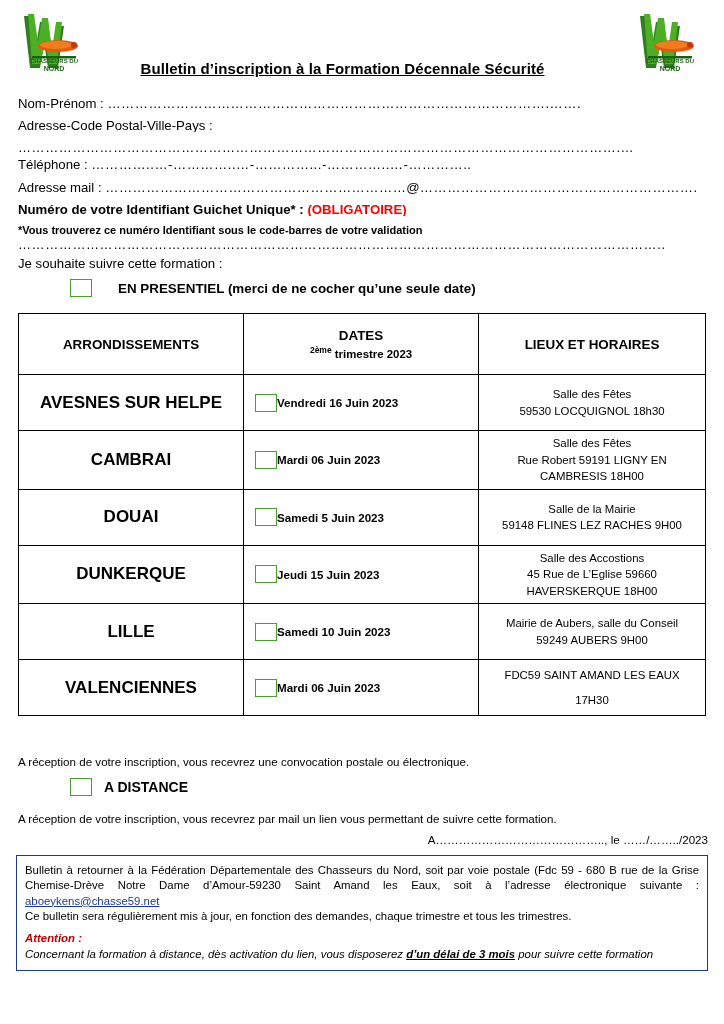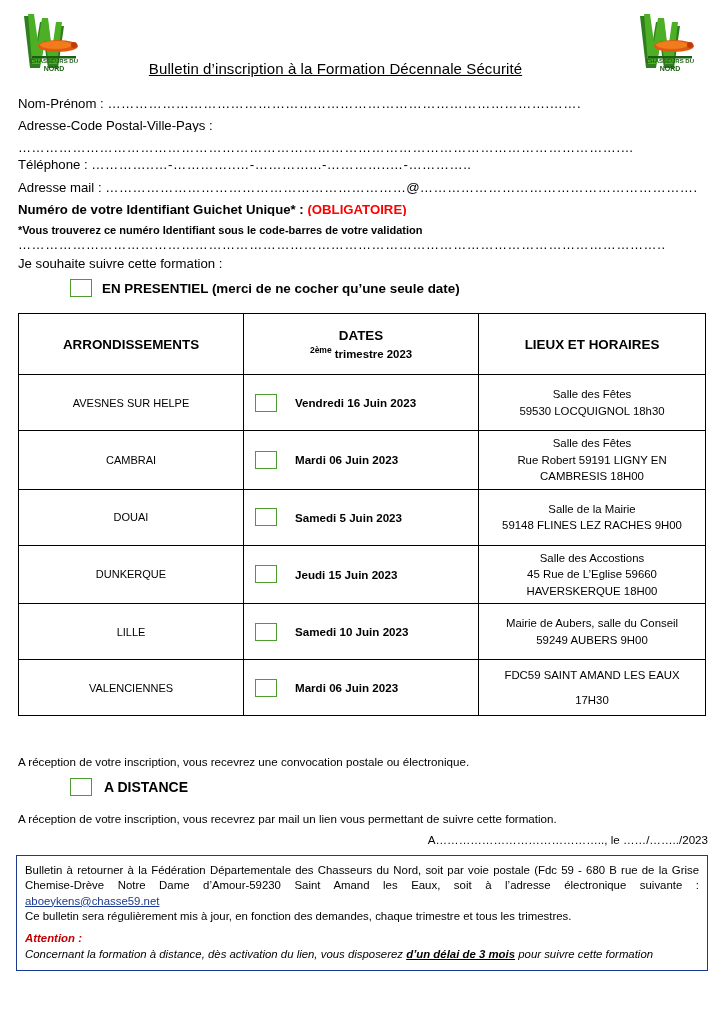--- a/index.html
+++ b/index.html
@@ -30,25 +30,25 @@
     height: 62px;
     top: 12px;
   }
   .logo.left { left: 18px; }
   .logo.right { right: 18px; }
 
   
   .title {
     position: absolute;
     top: 60px;
-    left: 0;
+    left: 7px;
     width: 671px;
     text-align: center;
     font-size: 15px;
-    font-weight: normal;
+    font-weight: bold;
     letter-spacing: 0.1px;
   }
   .title u { text-decoration: underline; }
 
   
   .fields {
     position: absolute;
     top: 97px;
     left: 18px;
     width: 690px;
@@ -98,21 +98,21 @@
     vertical-align: middle;
     background: #ffffff;
   }
   .presentiel-row {
     margin-top: 9px;
     margin-left: 52px;
     font-size: 13.4px;
     font-weight: bold;
     display: flex;
     align-items: center;
-    gap: 10px;
+    gap: 26px;
   }
   .presentiel-row .txt { font-weight: bold; }
 
   
   table.sessions {
     position: absolute;
     top: 313px;
     left: 18px;
     width: 688px;
     border-collapse: collapse;
@@ -134,34 +134,33 @@
     font-size: 11.4px;
     font-weight: bold;
     display: block;
     margin-top: 2px;
   }
   th.dates-h .sup {
     font-size: 8.5px;
     vertical-align: super;
   }
   td.arr {
-    font-weight: normal;
-    font-size: 11px;
+    font-weight: bold;
+    font-size: 17px;
     width: 218px;
   }
   td.dates {
     width: 228px;
     font-weight: bold;
     font-size: 11.6px;
   }
   td.dates .inner {
     display: flex;
     align-items: center;
     justify-content: flex-start;
-    gap: 18px;
     padding-left: 8px;
   }
   td.lieux {
     font-size: 11.4px;
     line-height: 1.45;
   }
   tr.row-h { height: 56px; }
 
   
   .after {

